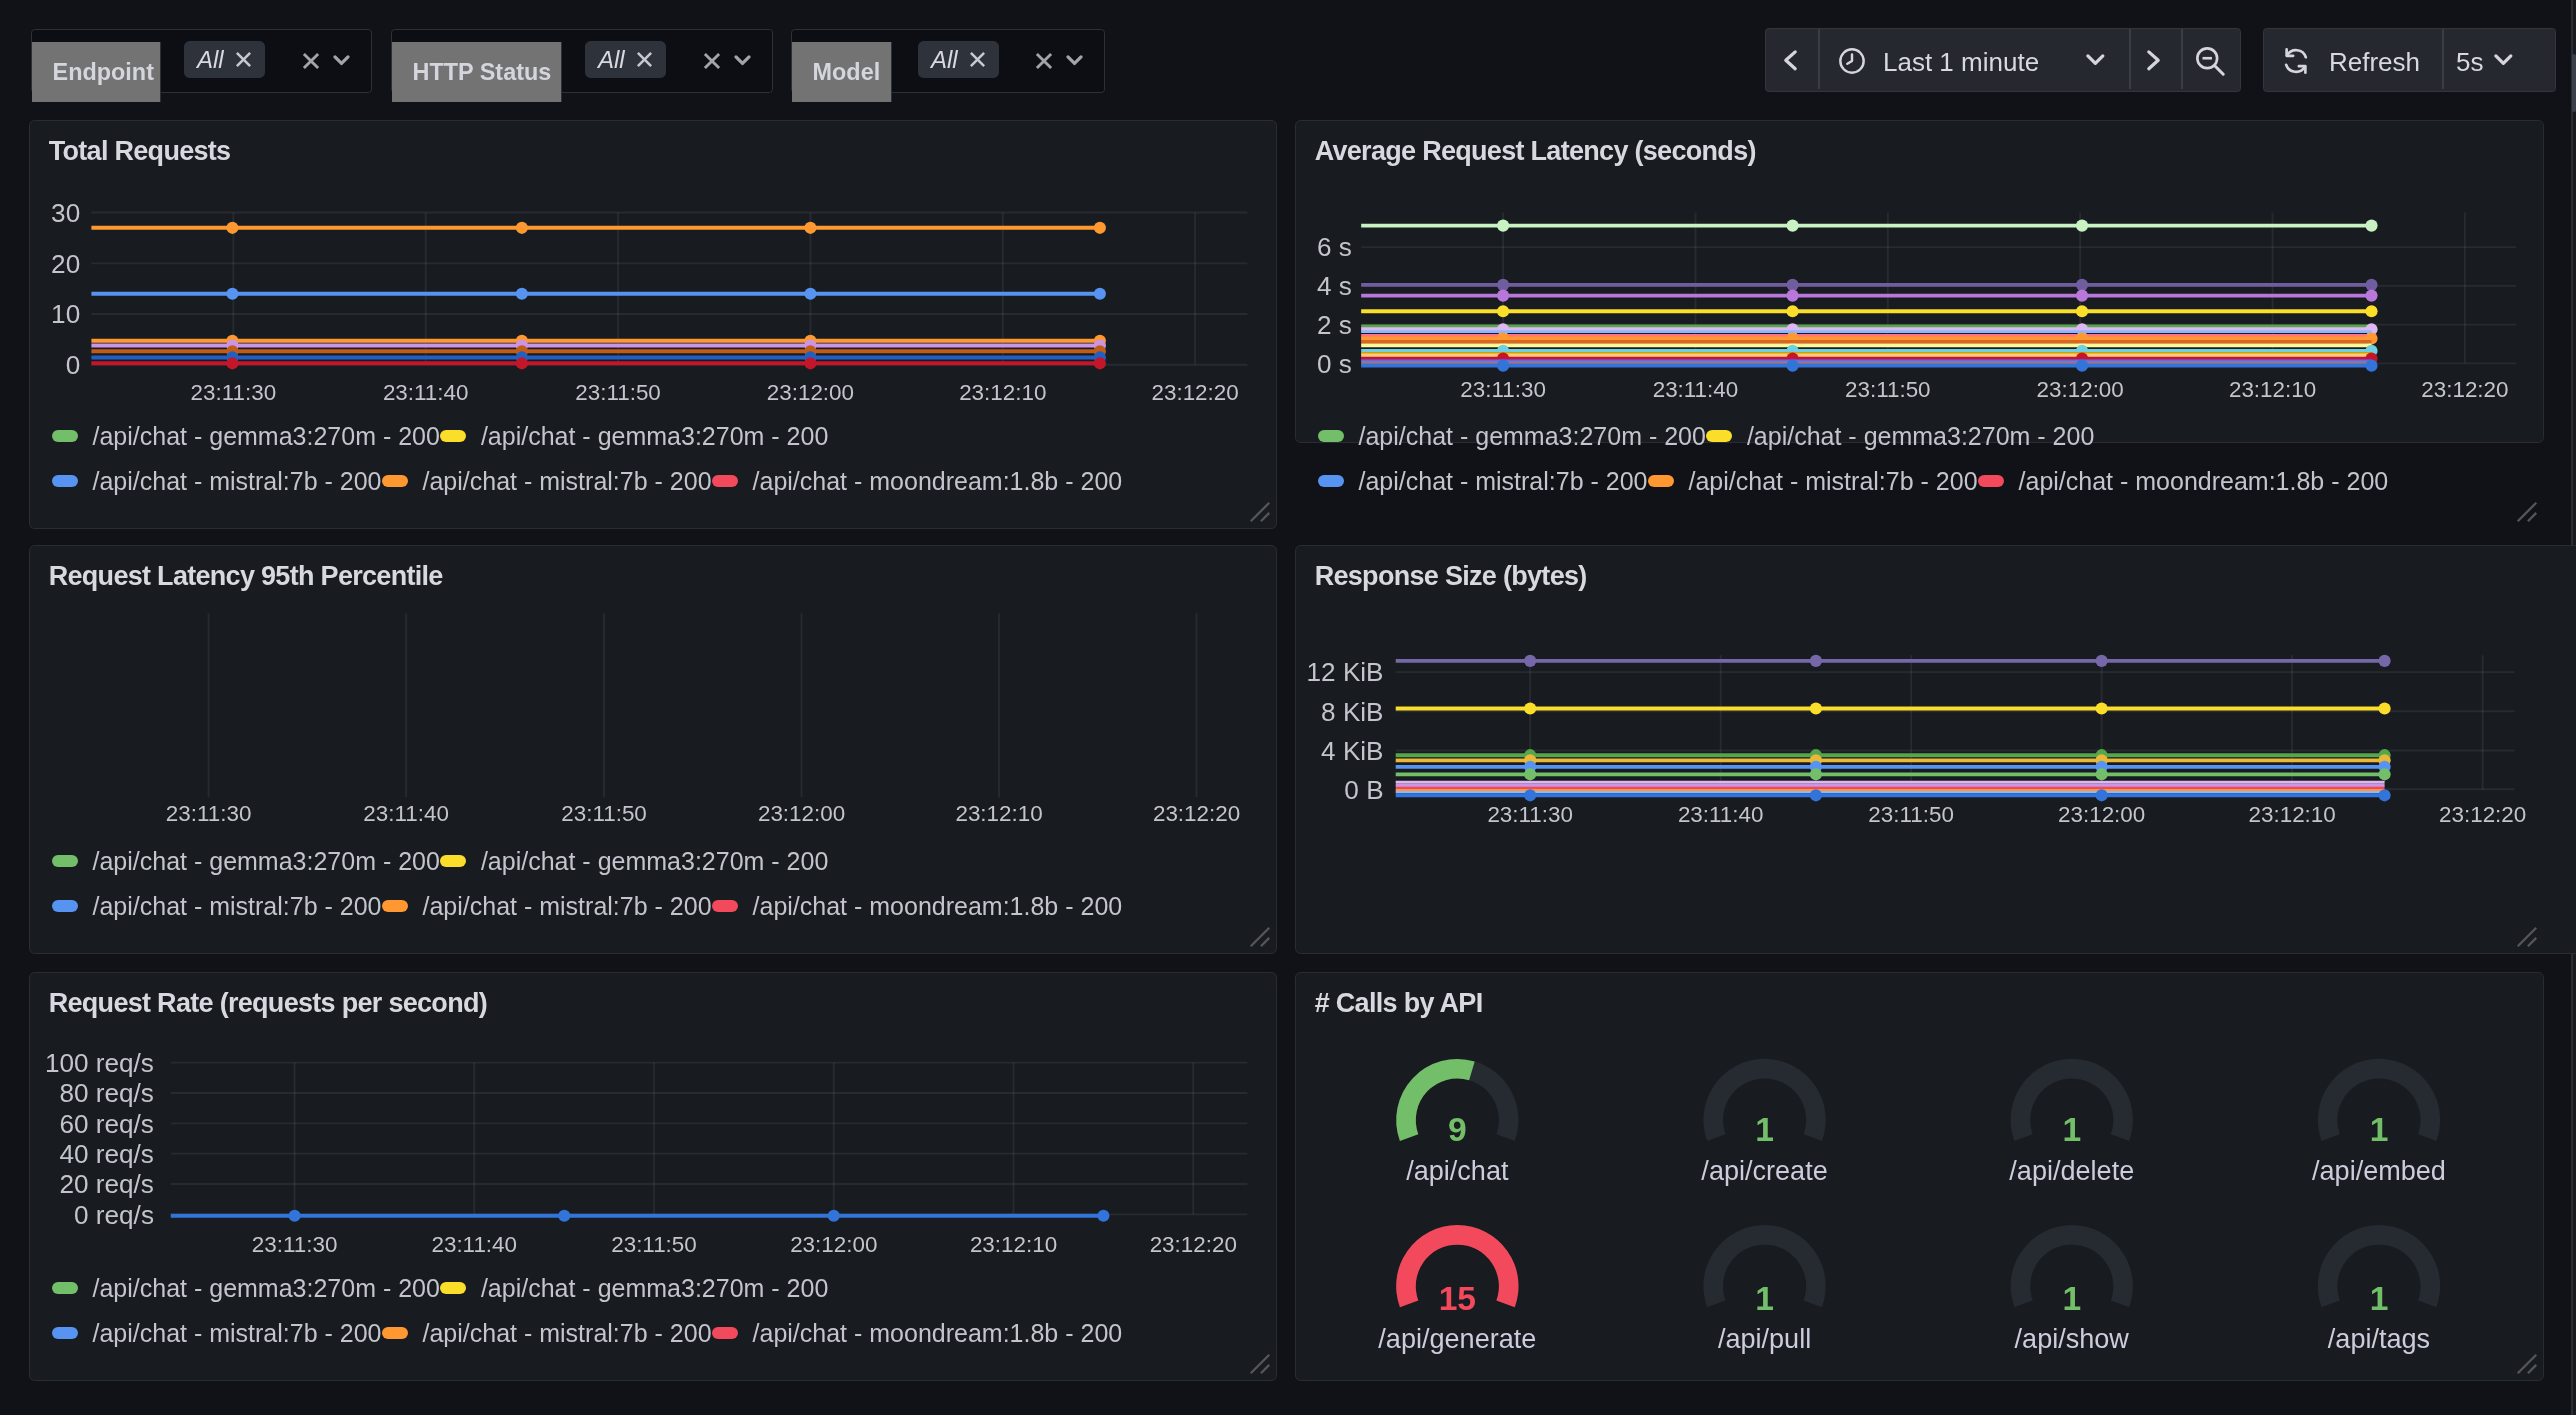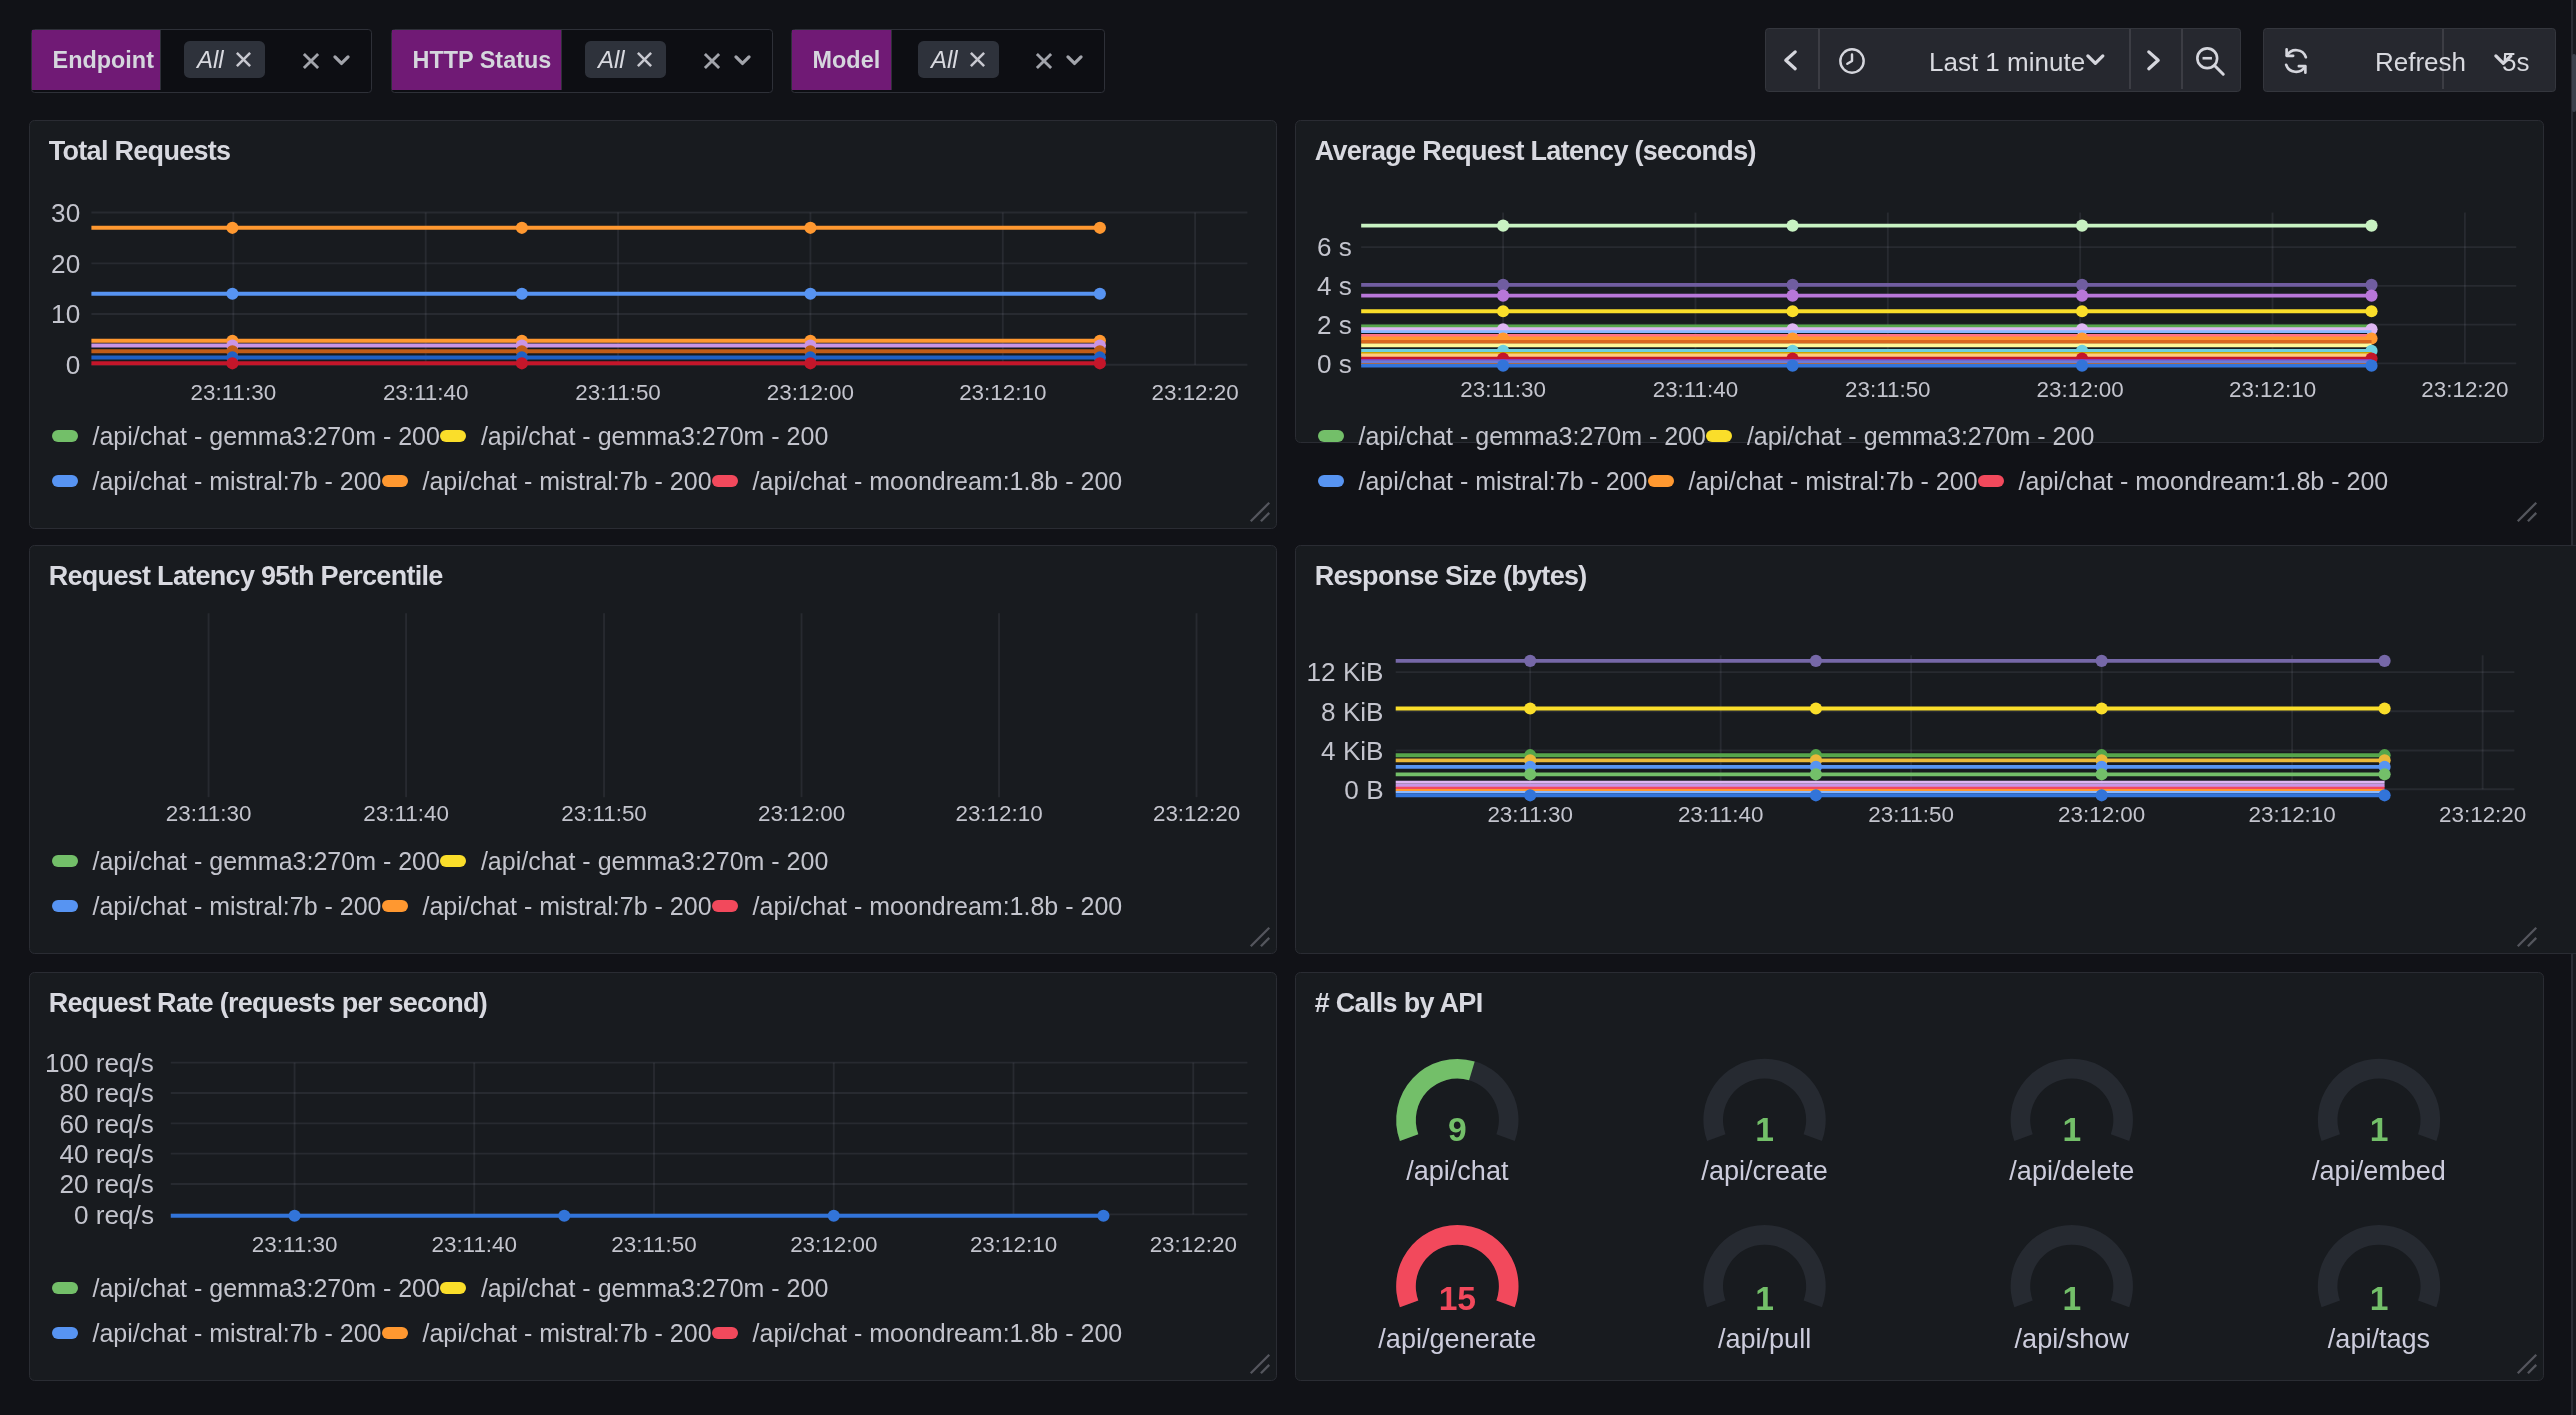--- a/index.html
+++ b/index.html
@@ -10,30 +10,30 @@
   color:#d8d9e0; letter-spacing:-0.7px; white-space:nowrap; }
 .chart { position:absolute; left:0; top:0; }
 .chart, .rsz, .abs { overflow:visible; }
 .legend { position:absolute; left:21.5px; display:flex; align-items:center;
   font-size:25px; color:#c3c4cd; white-space:nowrap; height:24px; }
 .li { display:flex; align-items:center; gap:15px; }
 .pill { display:inline-block; width:26px; height:12px; border-radius:6.5px; flex:none; }
 .rsz { position:absolute; }
 .fgroup { position:absolute; top:29px; height:64px; background:#0d0e13;
   border:1.9px solid #2e3038; border-radius:3.7px; }
-.flabel { position:absolute; left:0; top:0; height:60px; background:#701a75;
+.flabel { position:absolute; left:0; top:12px; height:60px; background:#737373;
   border-right:1.9px solid #2e3038; display:flex; align-items:center; padding-left:20.6px;
   font-size:23.4px; font-weight:bold; color:#d5d6dd; white-space:nowrap; }
 .fpill { position:absolute; top:11.2px; height:37px; background:#2e323b; border-radius:5.6px;
   display:flex; align-items:center; padding:0 13px; font-size:24px; color:#d8d9df;font-style:italic; }
 .tgroup { position:absolute; top:28px; height:64px; background:#26282f;
   border:1.9px solid #34363d; border-radius:3.7px; }
 .tdiv { position:absolute; top:0; width:1.9px; height:60px; background:rgba(255,255,255,0.10); }
 .ttext { position:absolute; top:47px; font-size:26px; font-weight:500; color:#d8d9df;
-  white-space:nowrap;margin-left:46px; }
+  white-space:nowrap; }
 </style></head>
 <body>
 <div class="fgroup" style="left:31px;width:341px">
     <div class="flabel" style="width:129px">Endpoint</div>
     <div class="fpill" style="left:152px">All<svg width="17" height="17" style="margin-left:11.2px" viewBox="0 0 18 18">
         <line x1="2" y1="2" x2="16" y2="16" stroke="#c9cad1" stroke-width="2.6"></line>
         <line x1="16" y1="2" x2="2" y2="16" stroke="#c9cad1" stroke-width="2.6"></line>
       </svg></div>
   </div>
 <svg class="abs" style="left:302px;top:52px" width="18" height="18" viewBox="0 0 19 19">

